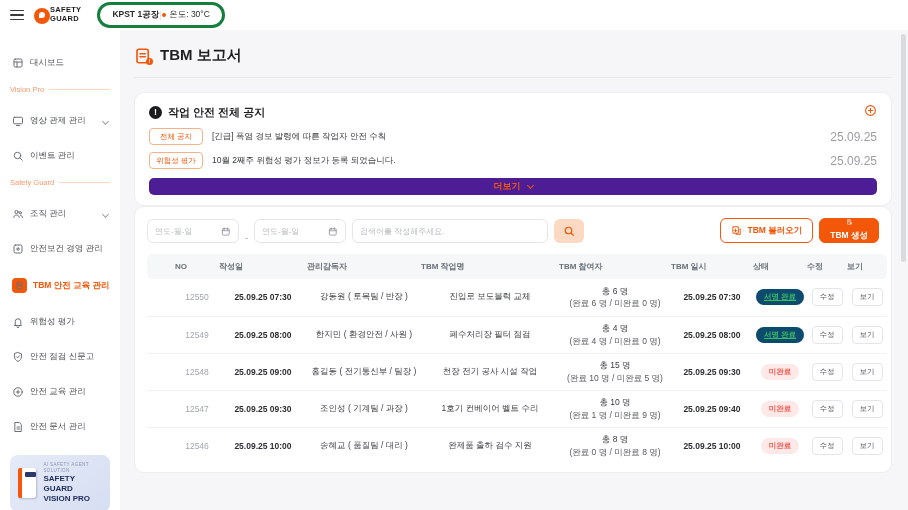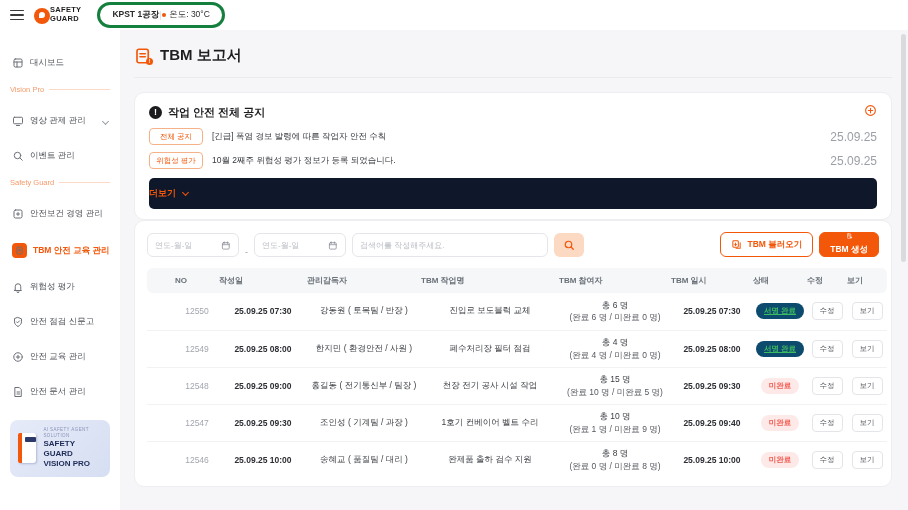--- a/index.html
+++ b/index.html
@@ -63,21 +63,21 @@
   
   .notice { margin-top:14px; padding:10px 14px 10px; }
   .notice-head { display:flex; align-items:center; gap:6px; }
   .excl { width:13px; height:13px; border-radius:50%; background:#1c1c1e; color:#fff; font-size:9px; font-weight:700; display:flex; align-items:center; justify-content:center; }
   .notice-title { font-size:11px; font-weight:700; color:#1e1e21; }
   .plus-circle { margin-left:auto; cursor:pointer; }
   .notice-row { display:flex; align-items:center; margin-top:7px; }
   .n-badge { border:1px solid #f5b188; color:#f2570a; border-radius:4px; font-size:7.5px; padding:2.5px 0; width:54px; text-align:center; flex:0 0 auto; background:#fff; }
   .n-text { font-size:8.5px; color:#37393e; margin-left:9px; }
   .n-date { margin-left:auto; font-size:12px; color:#9b9fa6; }
-  .more-bar { margin-top:9px; height:31px; background:#0f172a; border-radius:5px; display:flex; align-items:center; gap:5px; color:#f2570a; font-size:9px; font-weight:700; cursor:pointer; }
+  .more-bar { margin-top:9px; height:17px; background:#4c1d95; border-radius:5px; display:flex; align-items:center; justify-content:center; gap:5px; color:#f2570a; font-size:9px; font-weight:700; cursor:pointer; }
   .more-bar .chev { border-color:#f2570a; margin-top:-2px; }
 
   
   .list-heading { margin:15px 2px 8px; font-size:11px; font-weight:700; color:#1e1e21; }
   .list-card { padding:11px 12px 8px; }
   .filters { display:flex; align-items:flex-end; gap:6px; }
   .input { display:flex; align-items:center; border:1px solid #e5e6ea; border-radius:6px; height:24px; padding:0 7px; background:#fff; }
   .input input { border:none; outline:none; font-size:8px; color:#333; width:100%; font-family:inherit; background:transparent; }
   .input input::placeholder { color:#b8bcc3; }
   .date-input { width:92px; justify-content:space-between; }
@@ -156,20 +156,30 @@
       </div>
       <div class="side-item">
         <svg width="12" height="12" viewBox="0 0 24 24" fill="none" stroke-width="2" stroke-linecap="round">
             <circle cx="11" cy="11" r="6.5"></circle>
             <path d="M16 16l4.5 4.5"></path>
           </svg>
         <span class="lbl">이벤트 관리</span>
       </div>
 
       <div class="side-section">Safety Guard</div>
+      <div class="side-item">
+        <svg width="12" height="12" viewBox="0 0 24 24" fill="none" stroke-width="2" stroke-linecap="round">
+            <circle cx="9" cy="8" r="3.2"></circle>
+            <path d="M3.5 19c0-3.2 2.6-5 5.5-5s5.5 1.8 5.5 5"></path>
+            <circle cx="16.5" cy="9.5" r="2.4"></circle>
+            <path d="M17 14.4c2.2.4 3.8 2 3.8 4.6"></path>
+          </svg>
+        <span class="lbl">조직 관리</span>
+        <span class="chev"></span>
+      </div>
       <div class="side-item">
         <svg width="12" height="12" viewBox="0 0 24 24" fill="none" stroke-width="2" stroke-linecap="round">
             <rect x="4" y="4" width="16" height="16" rx="3"></rect>
             <path d="M12 9v6M9 12h6"></path>
           </svg>
         <span class="lbl">안전보건 경영 관리</span>
       </div>
       <div class="side-item active">
         <span class="tbm-ic">
           <svg width="9" height="9" viewBox="0 0 24 24" fill="none" stroke="#fff" stroke-width="2.4" stroke-linecap="round">

